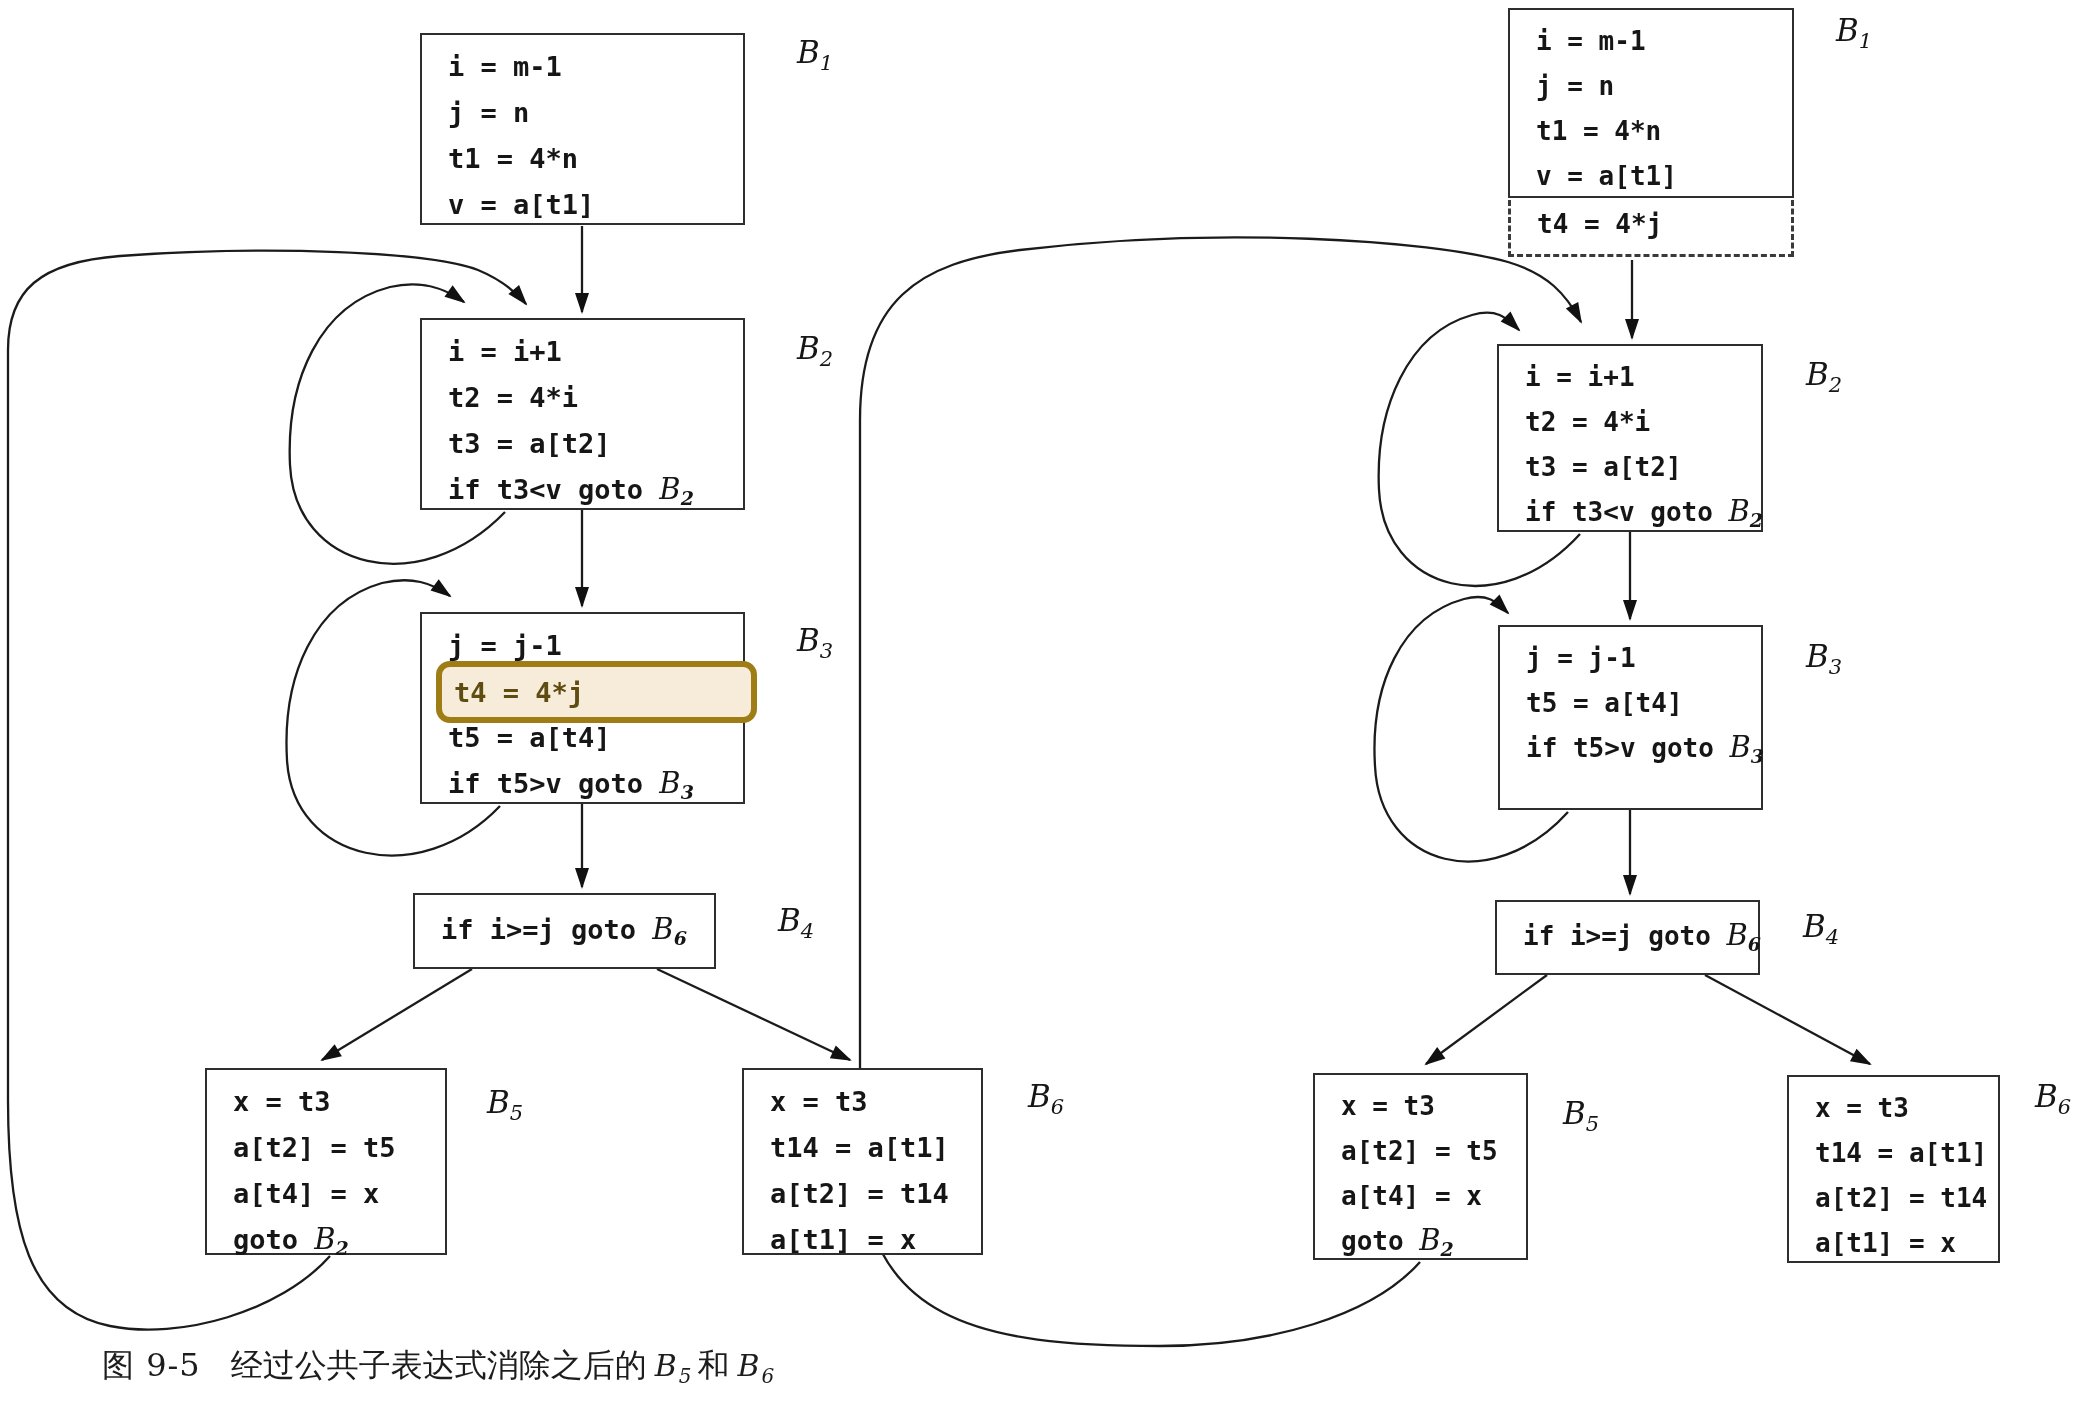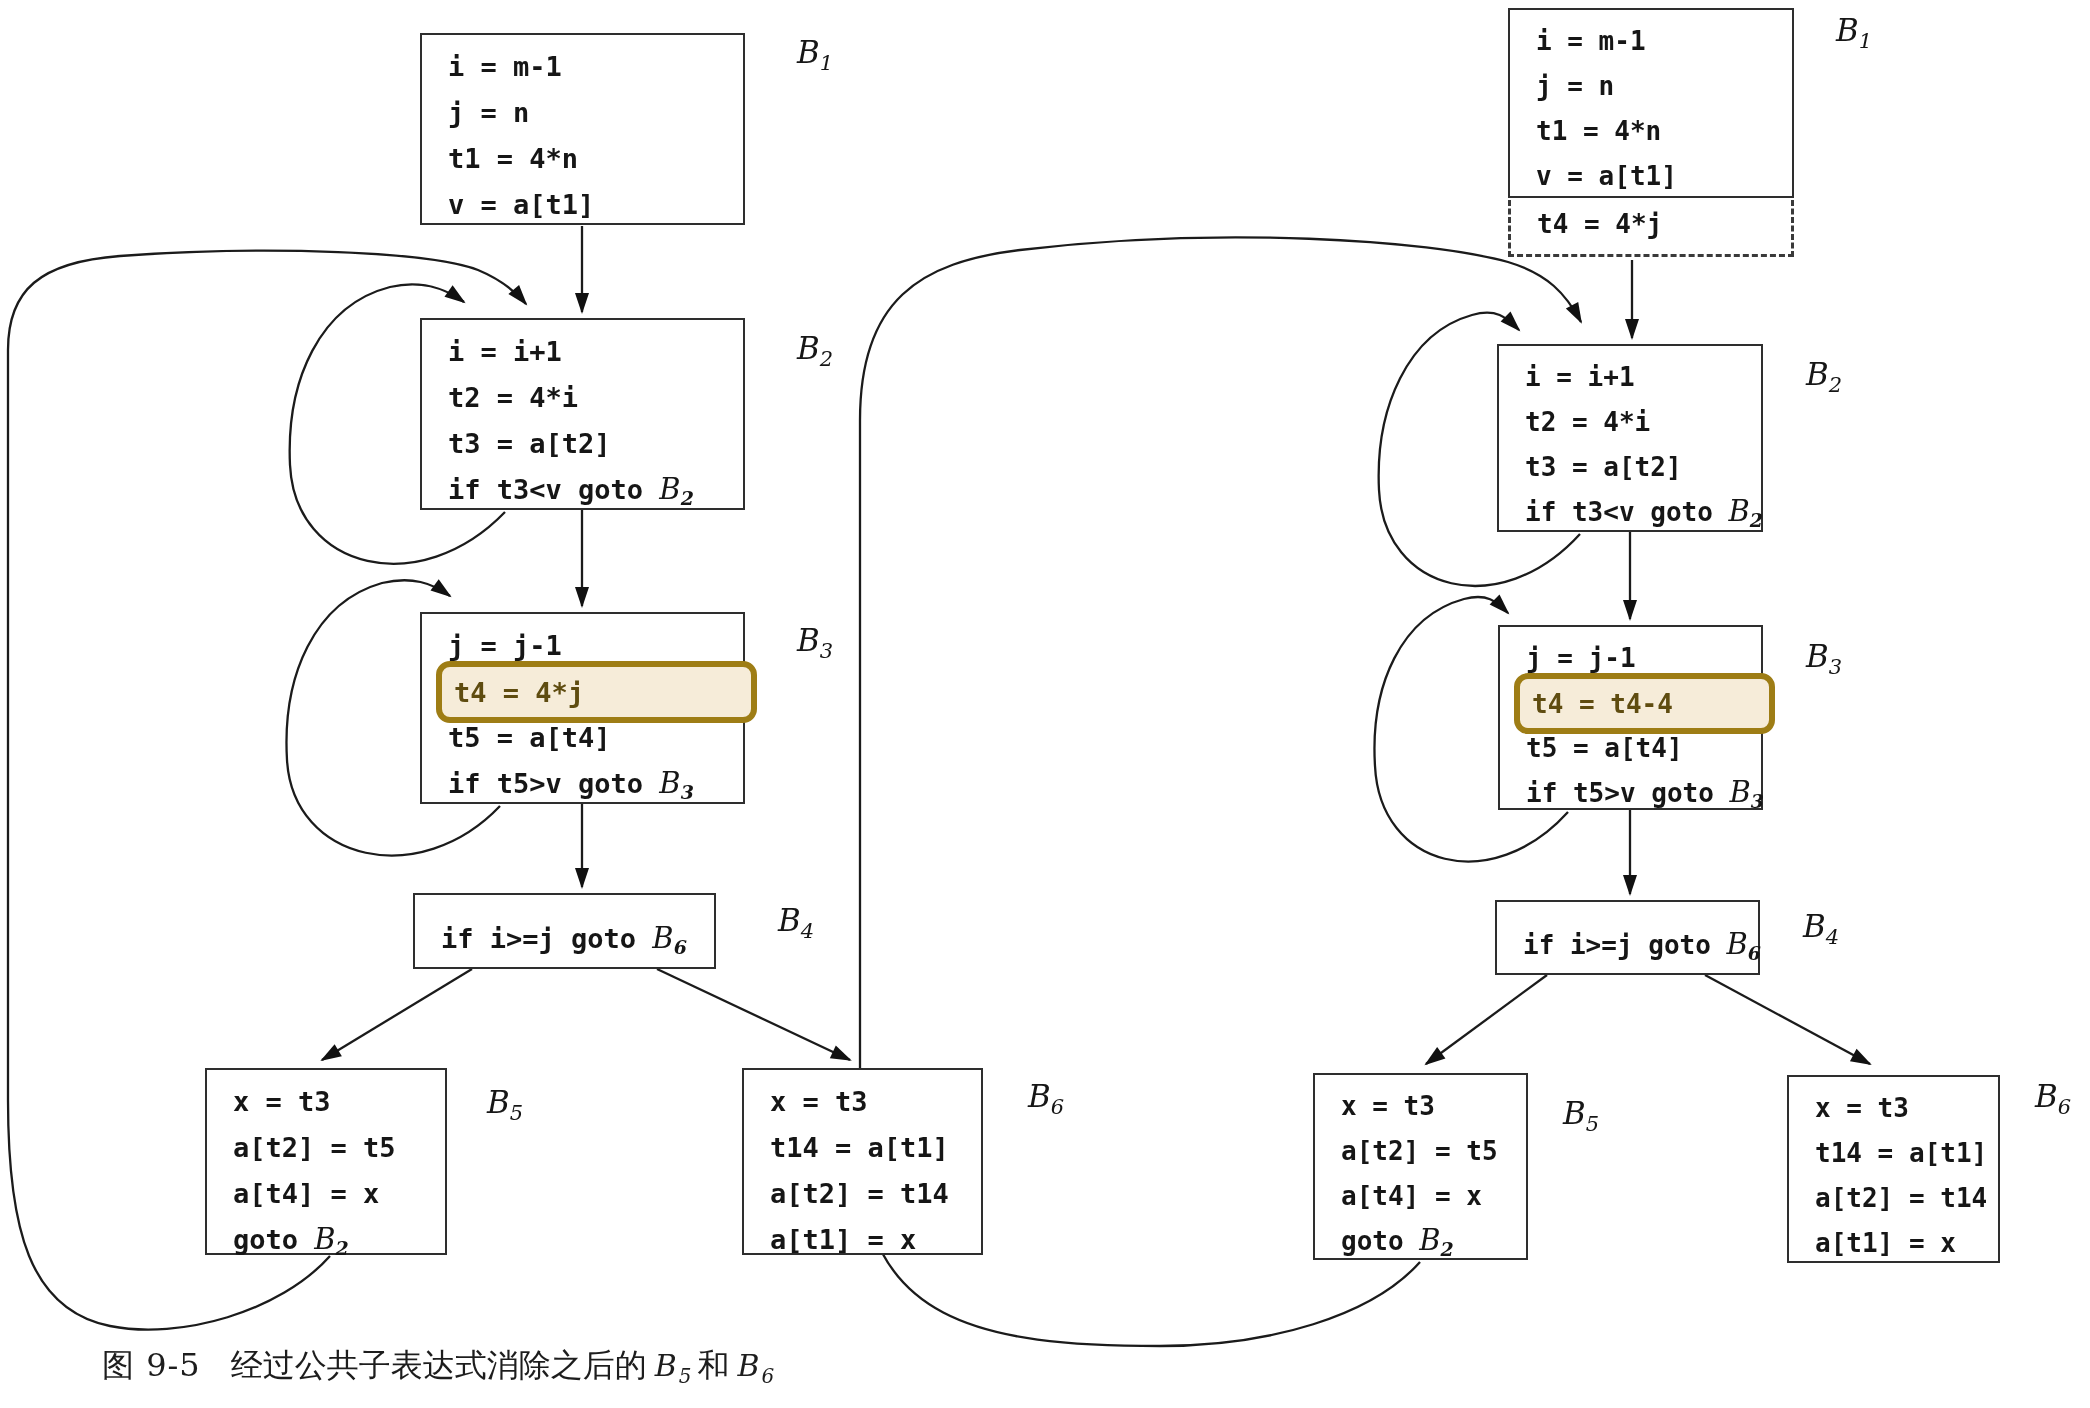--- a/index.html
+++ b/index.html
@@ -17,21 +17,21 @@
         color:#161616; white-space:nowrap; }
   .r .cl { font-size:26px; height:45px; line-height:45px; }
   .cl i, .blabel i, .caption i {
     font-family:"DejaVu Serif","Liberation Serif",serif; font-style:italic; font-weight:400;
   }
   .cl i { font-size:29px; }
   .cl sub, .blabel sub, .caption sub {
     font-family:"DejaVu Serif","Liberation Serif",serif; font-style:italic;
     font-size:19px; line-height:0;
   }
-  .single { padding-top:20px; }
+  .single { padding-top:11px; }
 
   .hl {
     position:relative; z-index:3;
     background:#f6ecd9; border:6px solid #9e7d15; border-radius:14px;
     margin:-7px -14px -9px -12px; padding:2px 0 2px 12px; color:#5f4c10;
   }
   .hl i { color:#5f4c10; }
 
   .dashed {
     border:none; border-left:3px dashed #3a3a3a; border-right:3px dashed #3a3a3a;
@@ -149,21 +149,20 @@
   <div class="block r" style="left:1497px;top:344px;width:266px;height:188px">
     <div class="cl"><span>i = i+1</span><i></i><sub></sub></div>
     <div class="cl"><span>t2 = 4*i</span><i></i><sub></sub></div>
     <div class="cl"><span>t3 = a[t2]</span><i></i><sub></sub></div>
     <div class="cl"><span>if t3&lt;v goto </span><i>B</i><sub>2</sub></div>
   </div>
   <div class="blabel" style="left:1806px;top:356px"><i>B</i><sub>2</sub></div>
 
   <div class="block r" style="left:1498px;top:625px;width:265px;height:185px">
     <div class="cl"><span>j = j-1</span><i></i><sub></sub></div>
-    <div class="cl hl"><span>t4 = t4-4</span><i></i><sub></sub></div>
     <div class="cl"><span>t5 = a[t4]</span><i></i><sub></sub></div>
     <div class="cl"><span>if t5&gt;v goto </span><i>B</i><sub>3</sub></div>
   </div>
   <div class="blabel" style="left:1806px;top:638px"><i>B</i><sub>3</sub></div>
 
   <div class="block r single" style="left:1495px;top:900px;width:265px;height:75px">
     <div class="cl"><span>if i&gt;=j goto </span><i>B</i><sub>6</sub></div>
   </div>
   <div class="blabel" style="left:1803px;top:908px"><i>B</i><sub>4</sub></div>
 

